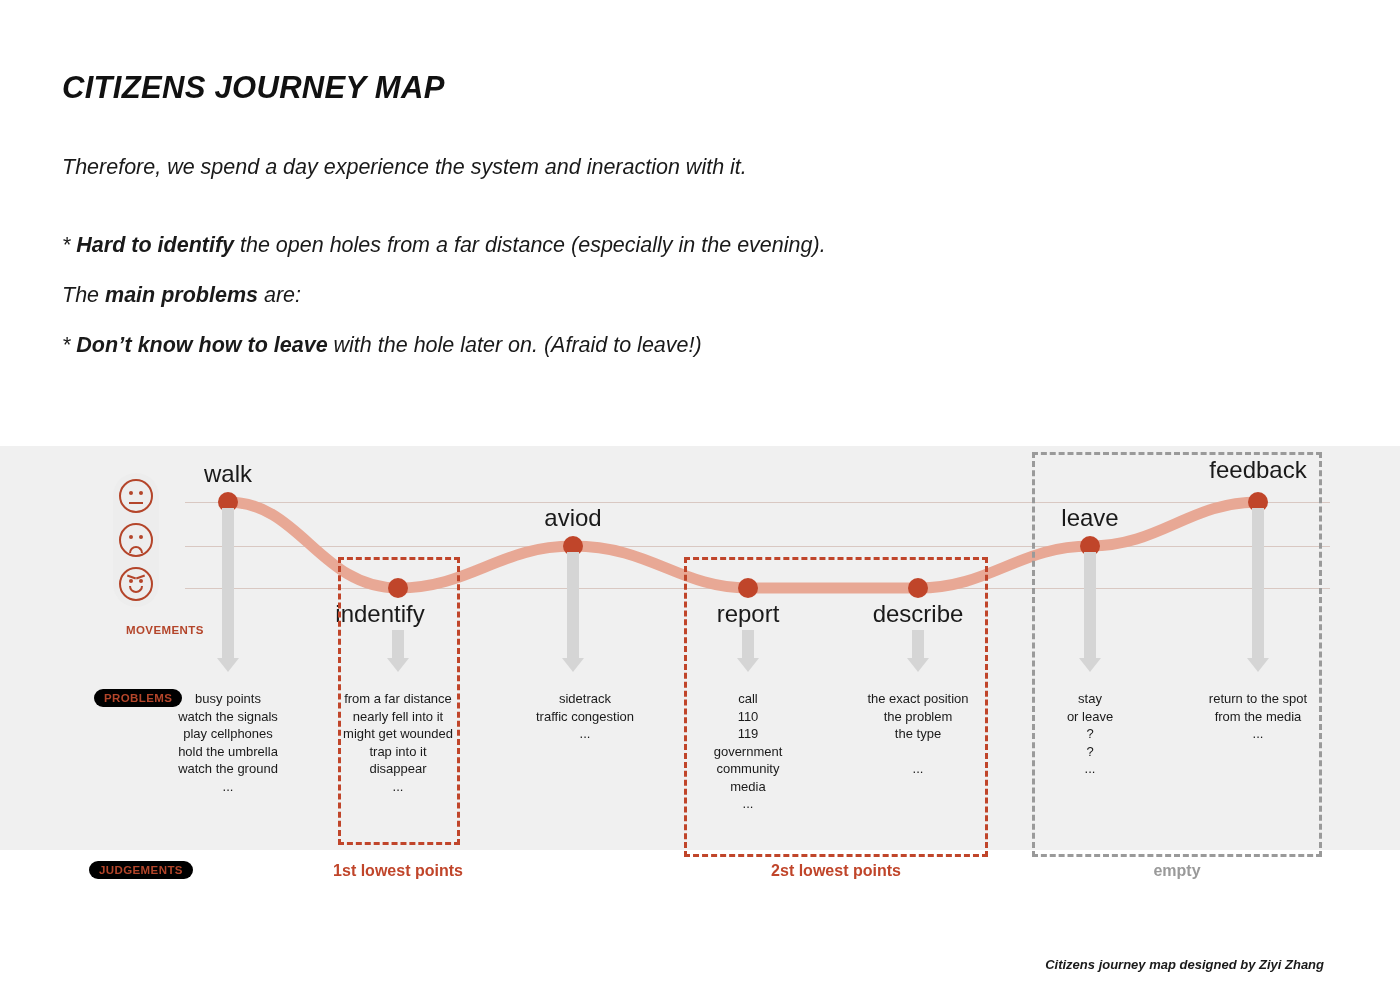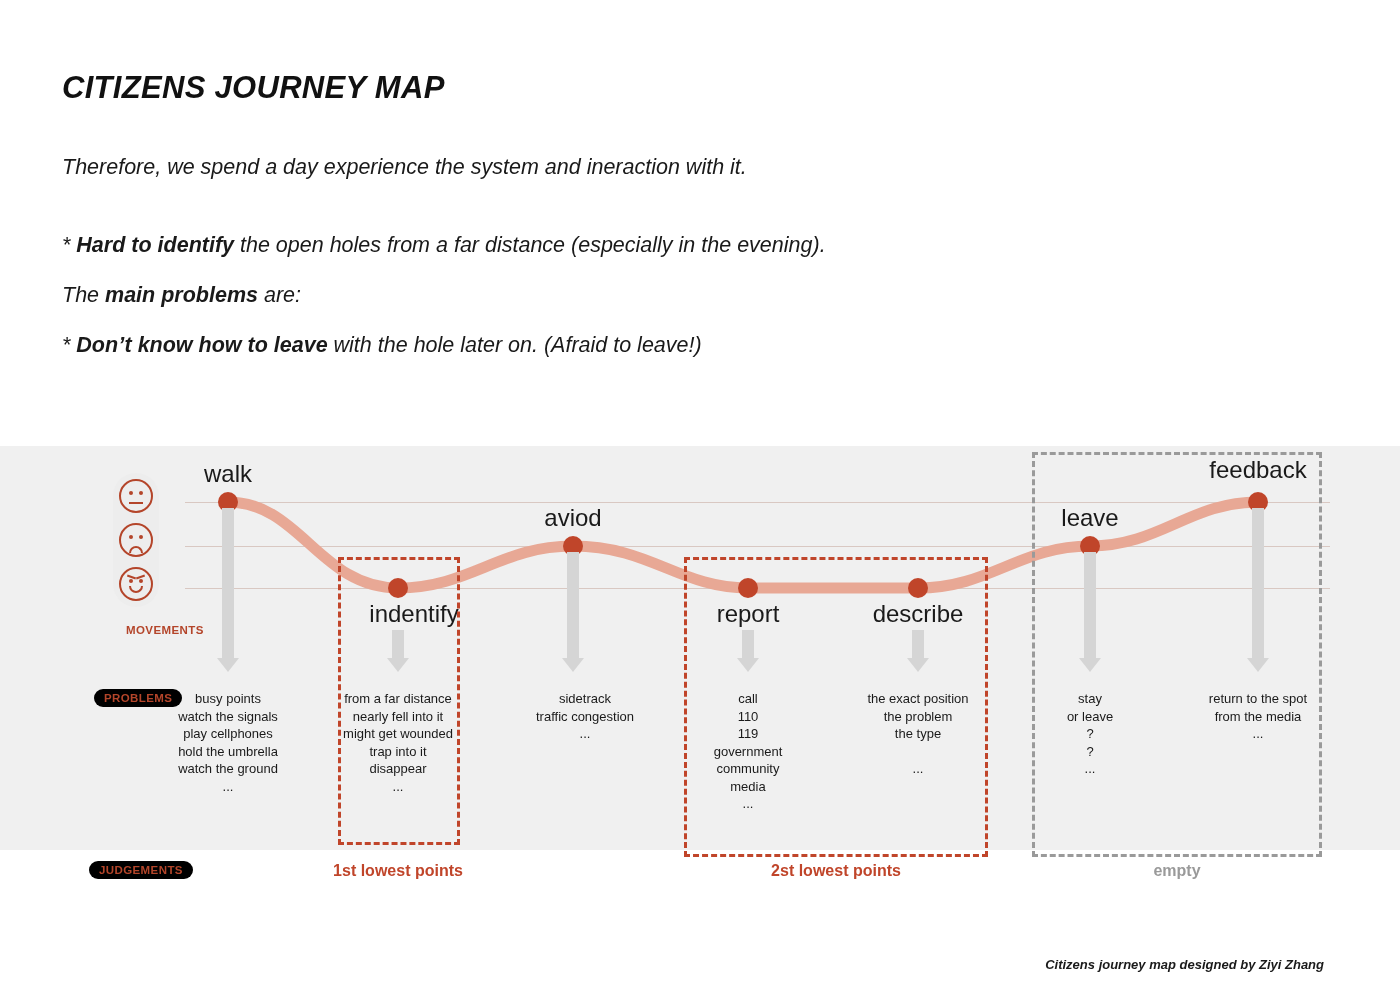--- a/index.html
+++ b/index.html
@@ -294,21 +294,21 @@
 <div class="pill" id="judgements-pill">JUDGEMENTS</div>
 
 <svg id="curve-svg" viewBox="0 0 1400 404">
   <path d="M 228,56 C 300,56 320,142 398,142 C 470,142 500,100 573,100 C 650,100 680,142 748,142 L 918,142 C 990,142 1020,100 1090,100 C 1160,100 1190,56 1258,56" fill="none" stroke="#e8a895" stroke-width="11" stroke-linecap="round"></path>
 </svg>
 
 <div class="node" style="left:228px; top:502px"></div>
 <div class="node-label" style="left:228px; top:460px">walk</div>
 
 <div class="node" style="left:398px; top:588px"></div>
-<div class="node-label" style="left:414px; top:600px">indentify</div>
+<div class="node-label" style="left:380px; top:600px">indentify</div>
 
 <div class="node" style="left:573px; top:546px"></div>
 <div class="node-label" style="left:573px; top:504px">aviod</div>
 
 <div class="node" style="left:748px; top:588px"></div>
 <div class="node-label" style="left:748px; top:600px">report</div>
 
 <div class="node" style="left:918px; top:588px"></div>
 <div class="node-label" style="left:918px; top:600px">describe</div>
 

